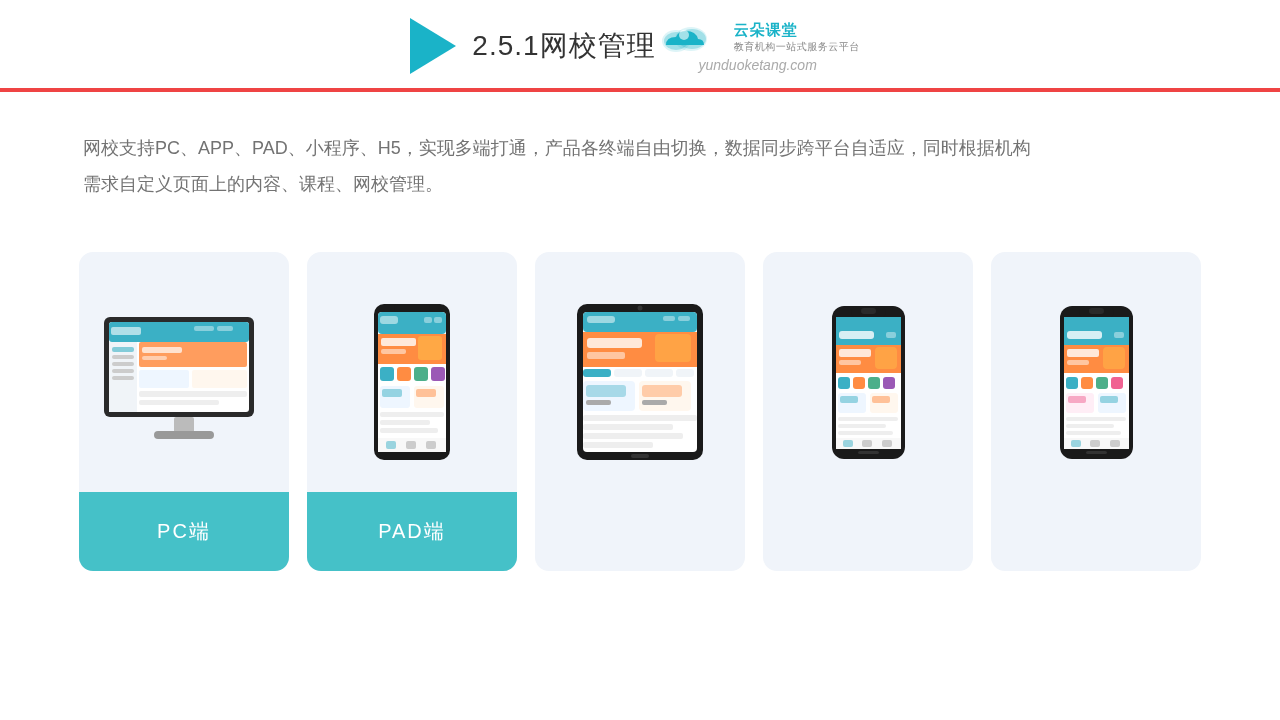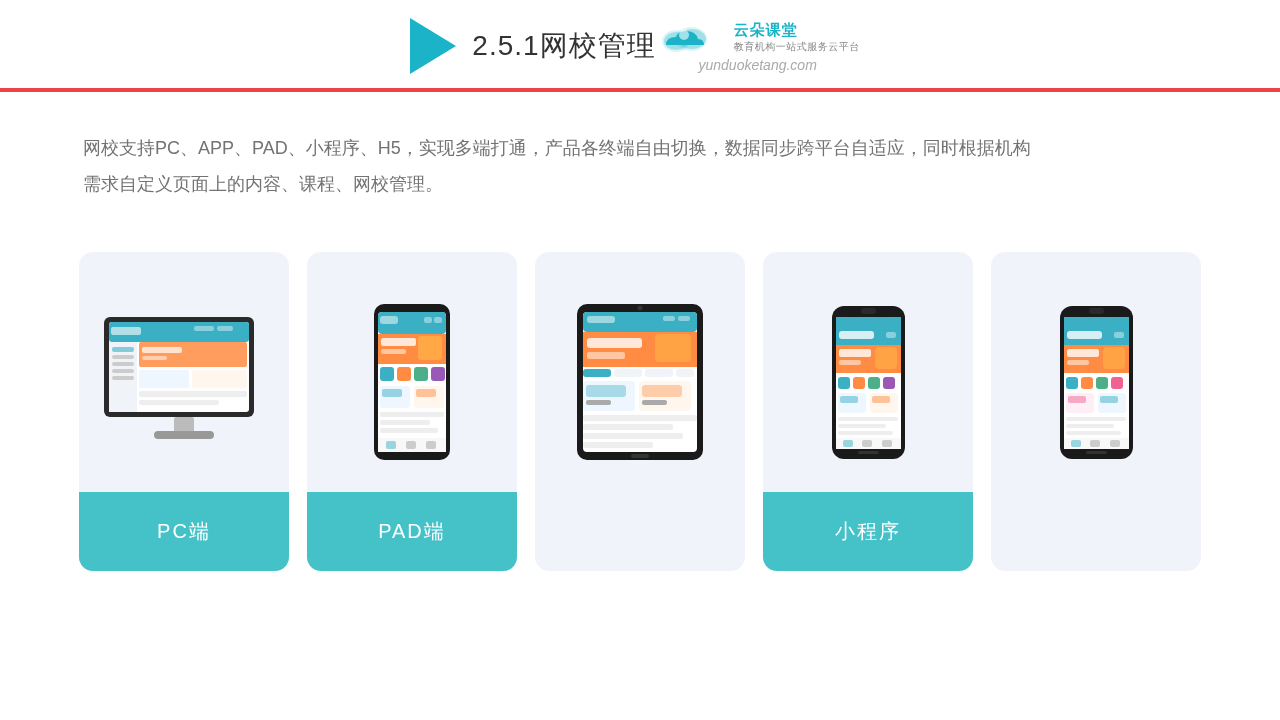--- a/index.html
+++ b/index.html
@@ -340,21 +340,20 @@
         <rect x="7" y="126" width="55" height="4" rx="2" fill="#eee"></rect>
 
         <rect x="5" y="133" width="65" height="11" fill="#f8f8f8"></rect>
         <rect x="12" y="135" width="10" height="7" rx="2" fill="#3bb0c5" opacity="0.5"></rect>
         <rect x="31" y="135" width="10" height="7" rx="2" fill="#ccc"></rect>
         <rect x="51" y="135" width="10" height="7" rx="2" fill="#ccc"></rect>
 
         <rect x="27" y="146" width="21" height="3" rx="2" fill="#333"></rect>
       </svg>
     </div>
-    <div class="card-label">小程序</div>
   </div>
 
   <div class="device-card">
     <div class="device-image-area">
       <svg class="phone-small-svg" viewBox="0 0 75 155" xmlns="http://www.w3.org/2000/svg">
 
         <rect x="1" y="1" width="73" height="153" rx="12" ry="12" fill="#1a1a1a"></rect>
         <rect x="5" y="12" width="65" height="132" rx="4" ry="4" fill="#fff"></rect>
 
         <rect x="20" y="1" width="35" height="12" rx="6" fill="#1a1a1a"></rect>

